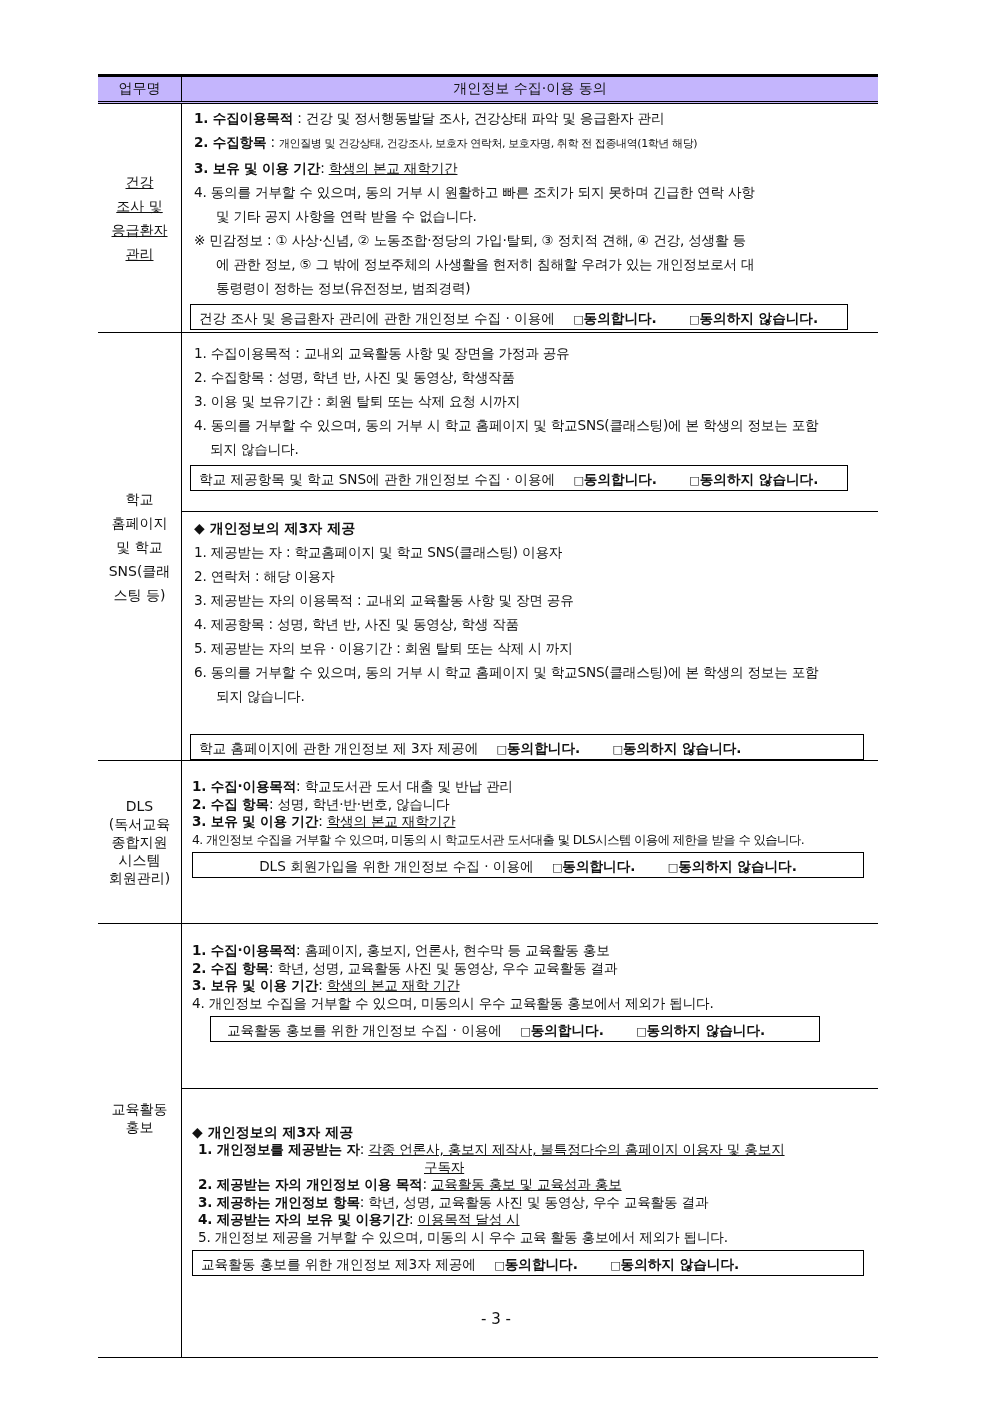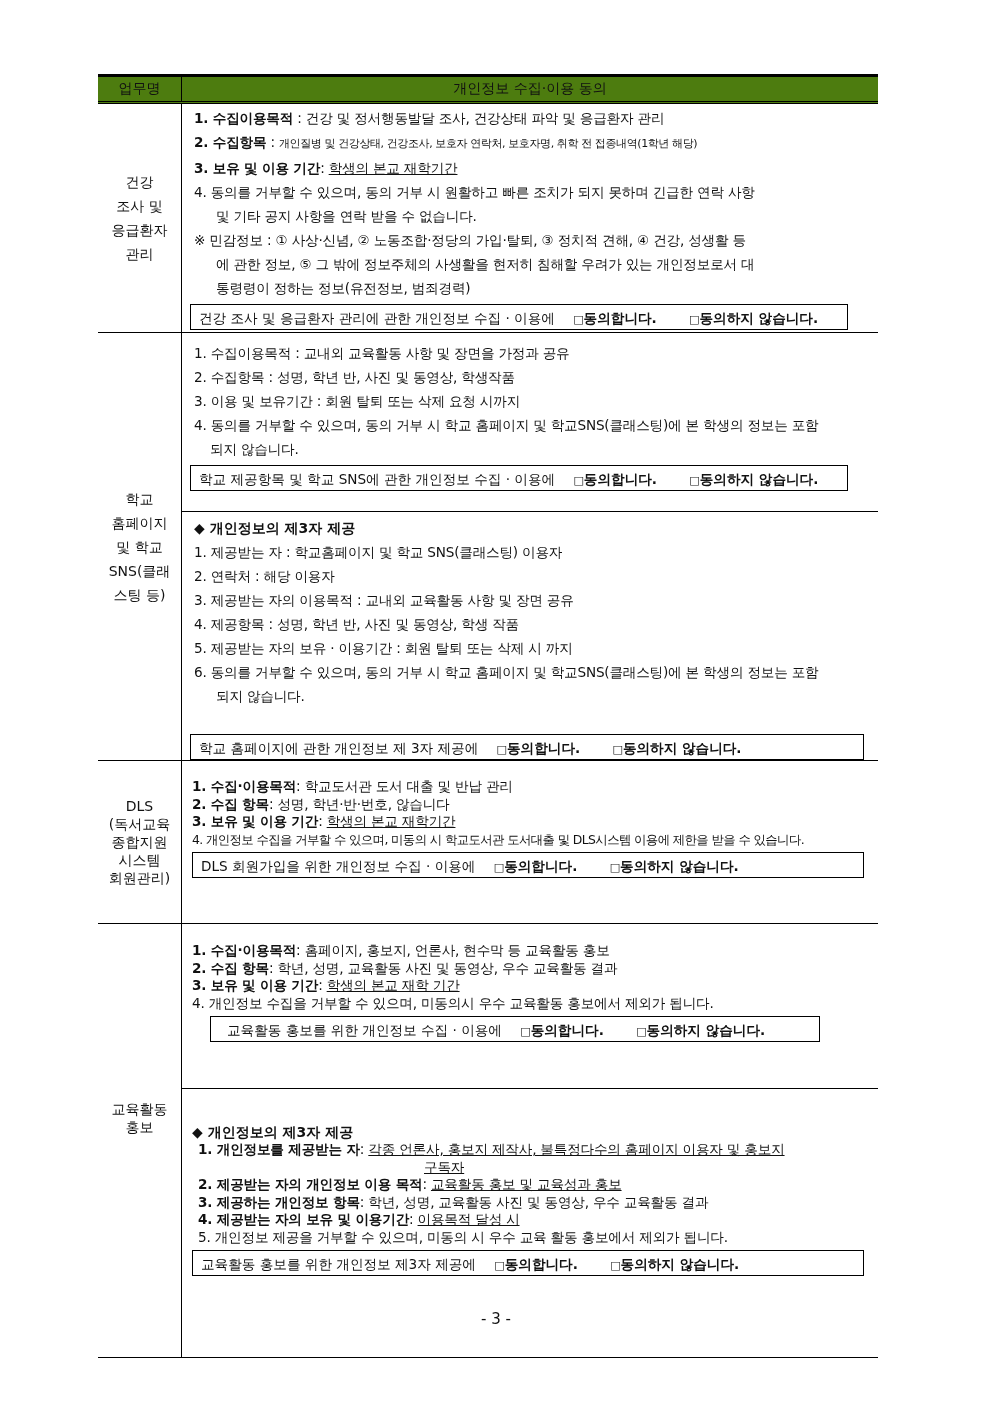--- a/index.html
+++ b/index.html
@@ -1,19 +1,19 @@
 <!DOCTYPE html>
 <html><head>
 <meta charset="utf-8">
 <style>
   html, body { margin: 0; padding: 0; background: #ffffff; }
   body { width: 992px; height: 1403px; position: relative; font-family: "DejaVu Sans", "Liberation Sans", sans-serif; color: #111; }
   .page { position: absolute; left: 98px; top: 74px; width: 780px; }
   table.form { border-collapse: collapse; width: 780px; table-layout: fixed; }
-  table.form th { background: #4d7c0f; font-weight: normal; font-size: 14px; height: 24px; border-top: 3px solid #000; border-bottom: 3px double #000; padding: 0; }
+  table.form th { background: #c4b5fd; font-weight: normal; font-size: 14px; height: 24px; border-top: 3px solid #000; border-bottom: 3px double #000; padding: 0; }
   table.form th.c1 { width: 83px; border-right: 1px solid #000; }
   td.left { width: 83px; border-right: 1px solid #000; border-bottom: 1px solid #000; text-align: center; vertical-align: middle; font-size: 14px; line-height: 24px; padding: 0; }
   td.right { border-bottom: 1px solid #000; vertical-align: top; padding: 0 6px 0 12px; font-size: 13.6px; }
   .line { line-height: 24px; white-space: nowrap; letter-spacing: -0.2px; }
   .line.indent { padding-left: 22px; }
   .line.tight { line-height: 17.5px; }
   .line.tight.indent2 { padding-left: 232px; }
   b { font-weight: bold; }
   u { text-decoration: underline; }
   .consent { border: 1px solid #000; margin: 4px 0 0 -4px; height: 26px; line-height: 26px; padding: 0 8px; white-space: nowrap; font-size: 13.6px; width: 658px; box-sizing: border-box; }
@@ -30,21 +30,21 @@
   <table class="form">
     <thead>
       <tr>
         <th class="c1">업무명</th>
         <th>개인정보 수집·이용 동의</th>
       </tr>
     </thead>
     <tbody>
 
       <tr>
-        <td class="left" style="height:228px;">
+        <td class="left" style="height:228px;text-decoration:underline;">
           <div>건강</div>
           <div>조사 및</div>
           <div>응급환자</div>
           <div>관리</div>
         </td>
         <td class="right" style="padding-top:2px;">
           <div class="line">
             <b><span>1.</span> <span>수집이용목적</span></b><span> : </span><span>건강 및 정서행동발달 조사, 건강상태 파악 및 응급환자 관리</span>
           </div>
           <div class="line">
@@ -115,21 +115,21 @@
           <div>(독서교육</div>
           <div>종합지원</div>
           <div>시스템</div>
           <div>회원관리)</div>
         </td>
         <td class="right" style="height:145px;padding-top:17px;padding-left:10px;">
           <div class="line tight"><b><span>1.</span> <span>수집·이용목적</span></b><span>: </span><span>학교도서관 도서 대출 및 반납 관리</span></div>
           <div class="line tight"><b><span>2.</span> <span>수집 항목</span></b><span>: </span><span>성명, 학년·반·번호, 않습니다</span></div>
           <div class="line tight"><b><span>3.</span> <span>보유 및 이용 기간</span></b><span>: </span><u>학생의 본교 재학기간</u></div>
           <div class="line tight" style="font-size:12.4px;letter-spacing:-0.6px;"><span>4.</span> <span>개인정보 수집을 거부할 수 있으며, 미동의 시 학교도서관 도서대출 및 DLS시스템 이용에 제한을 받을 수 있습니다.</span></div>
-          <div class="consent" style="margin-left:0;width:672px;">
+          <div class="consent" style="margin-left:0;width:672px;text-align:center;">
             <span>DLS 회원가입을 위한 개인정보 수집 · 이용에</span>
             <span class="opt"><span class="cb">□</span><span>동의합니다.</span></span>
             <span class="opt"><span class="cb">□</span><span>동의하지 않습니다.</span></span>
           </div>
         </td>
       </tr>
 
       <tr>
         <td class="left" rowspan="2" style="vertical-align:top;padding-top:176px;line-height:18px;">
           <div>교육활동</div>

